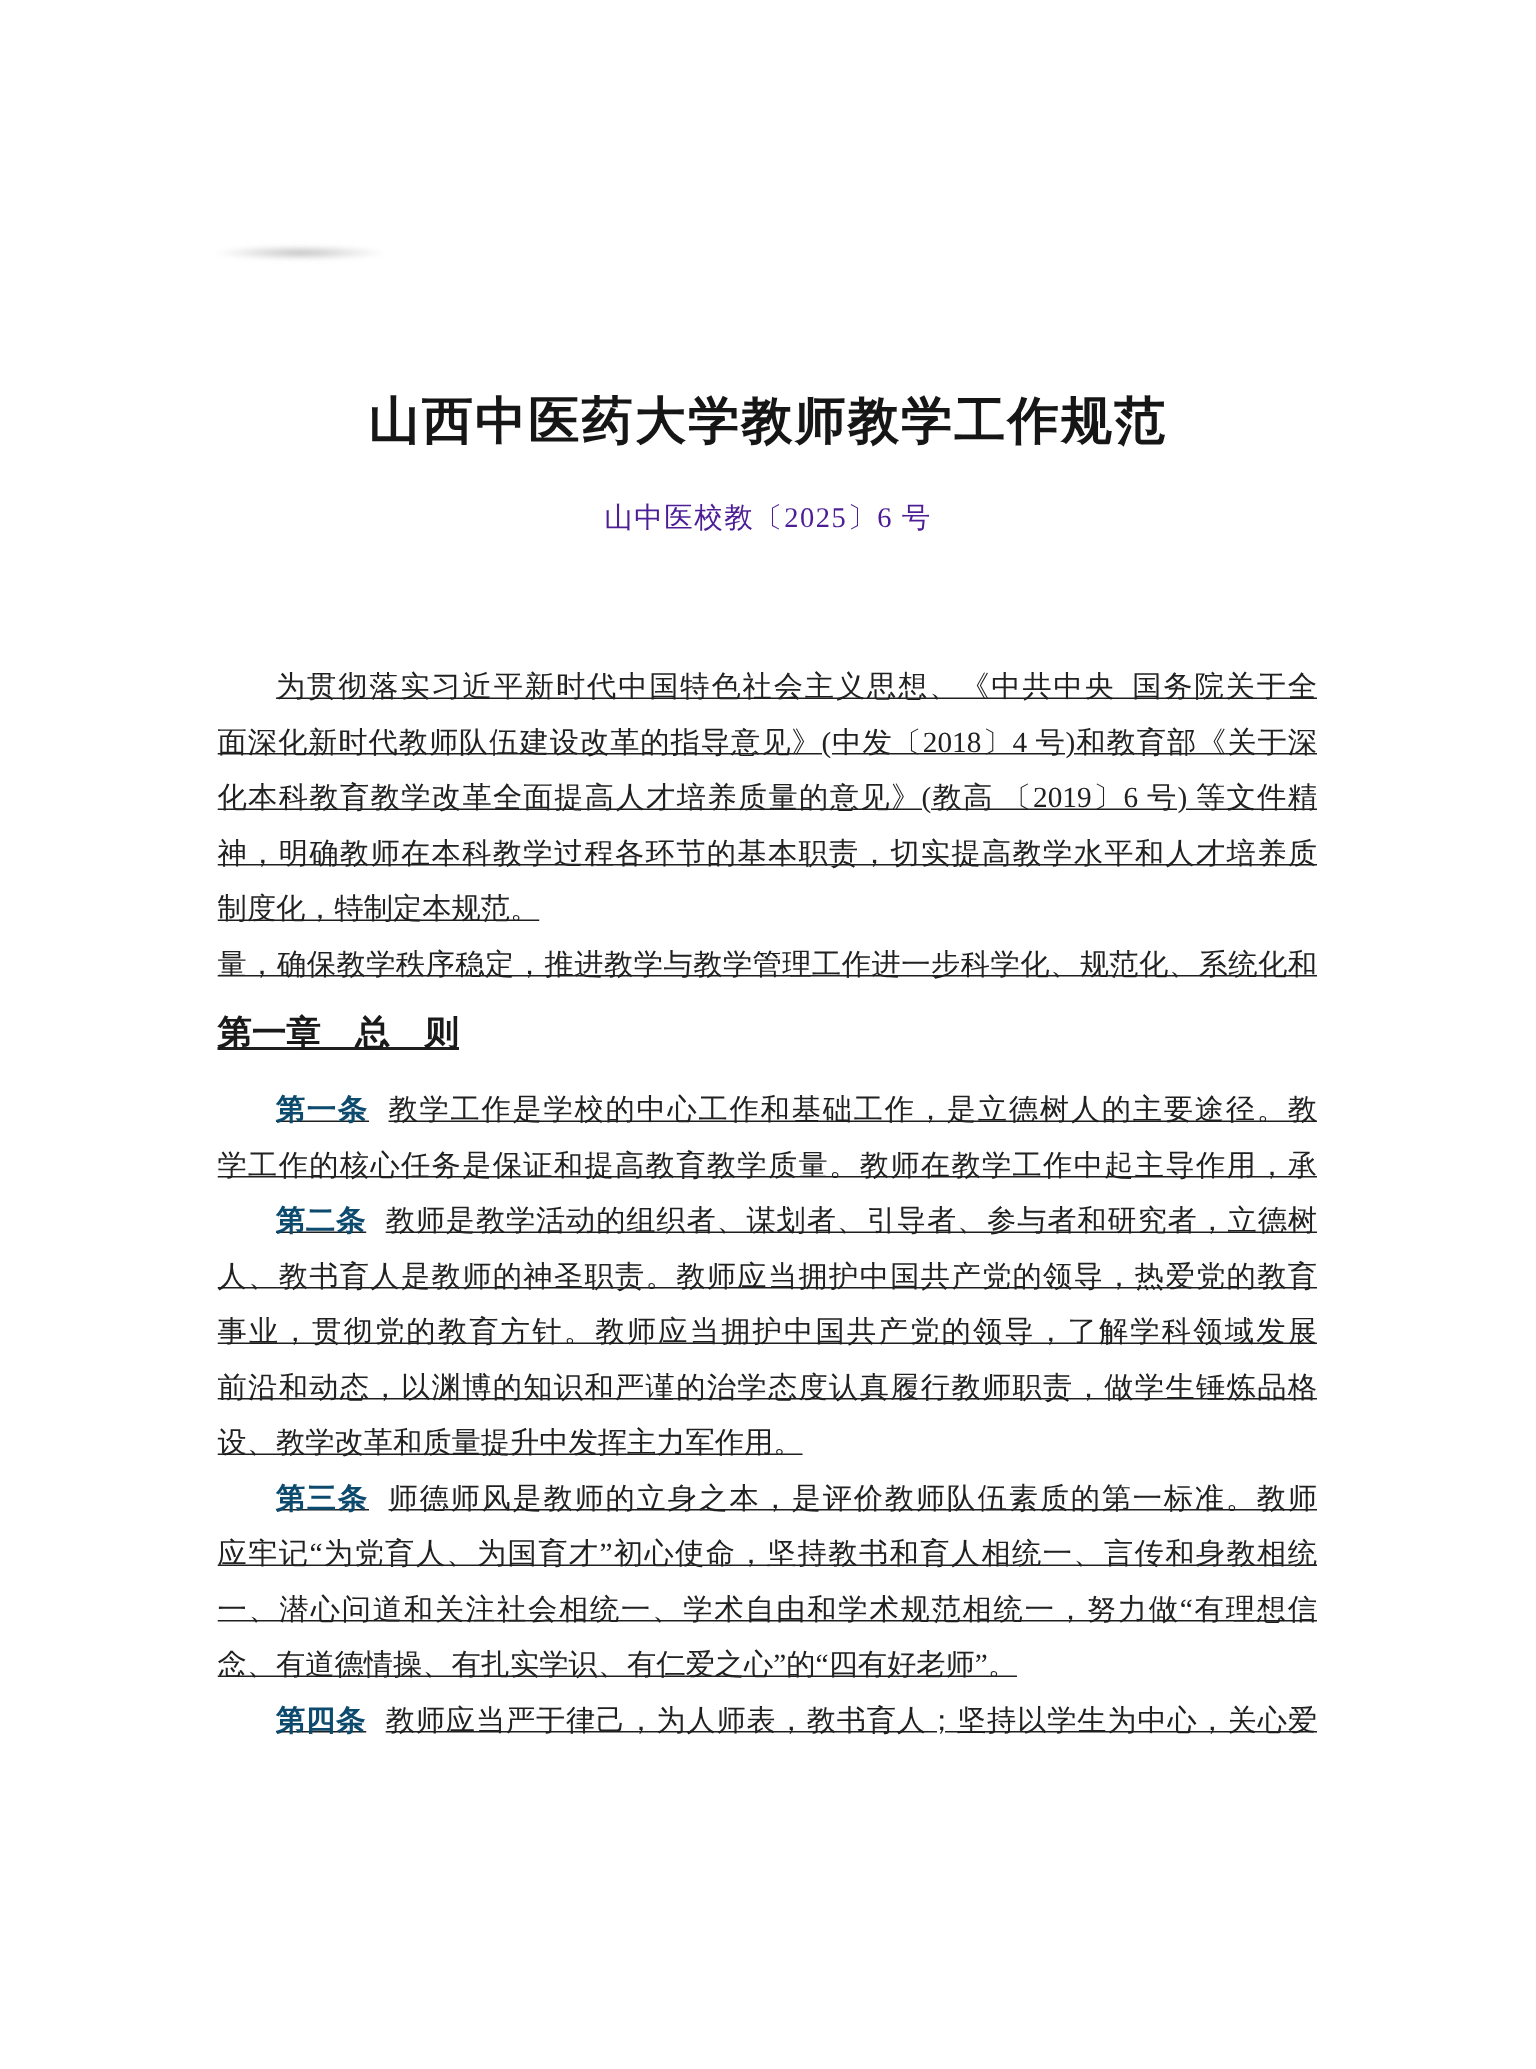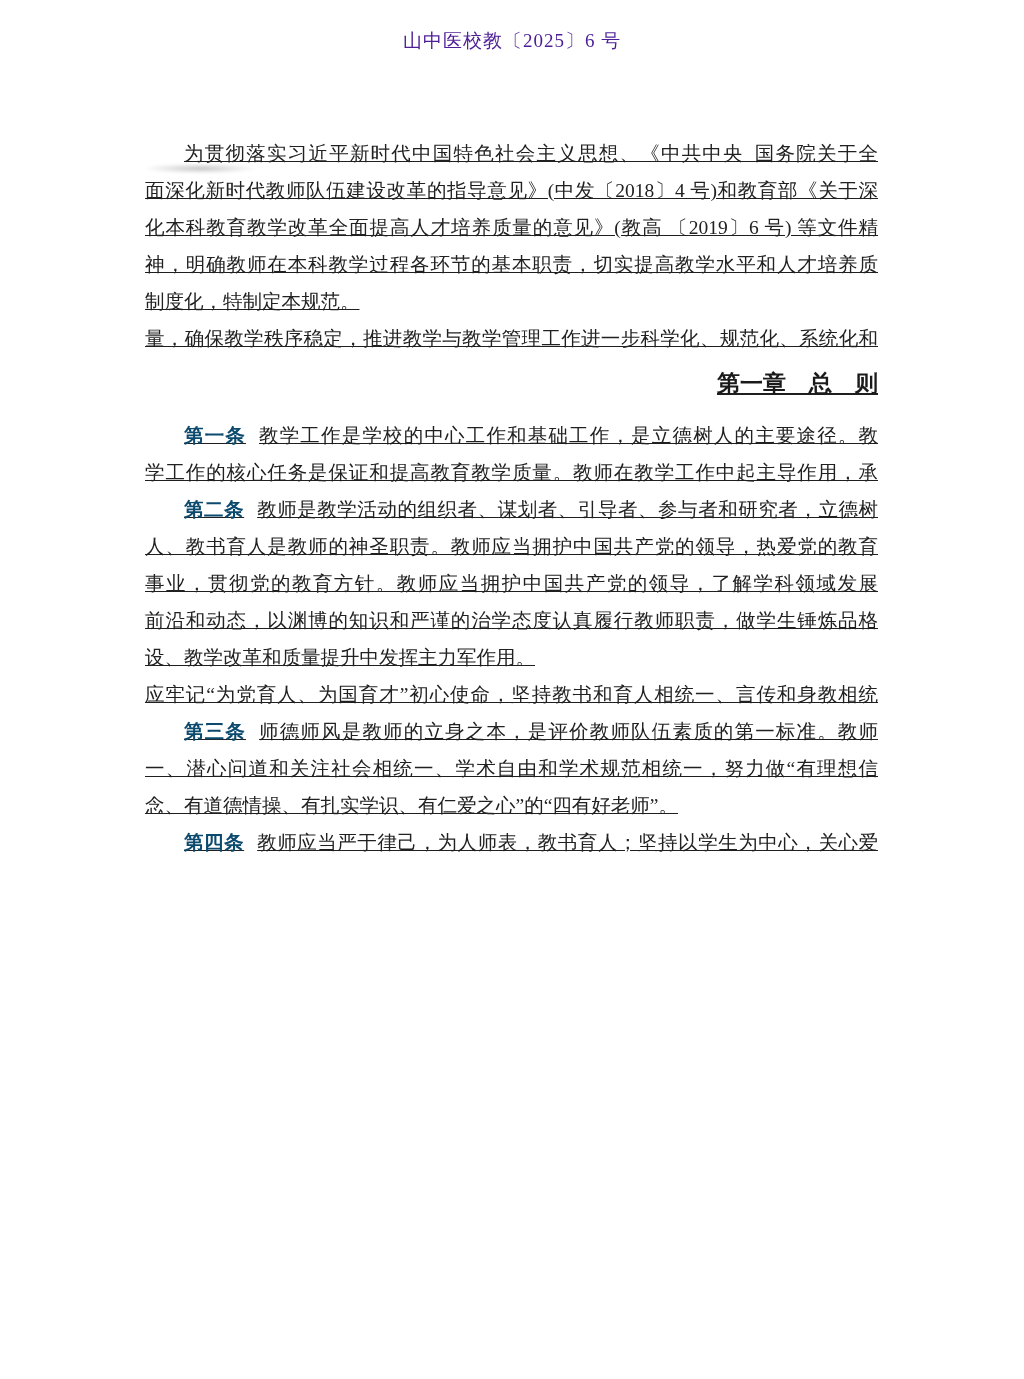--- a/index.html
+++ b/index.html
@@ -63,33 +63,34 @@
   .alabel {
     font-family: "Liberation Sans", "DejaVu Sans", sans-serif;
     font-weight: 700;
     margin-right: 13px;
     color: #0c4a6e;
   }
   .chapter {
     margin: 7px 0 15px 0;
     height: 38px;
     line-height: 38px;
-    text-align: right;
+    text-align: left;
     font-size: 23px;
     font-weight: 700;
     font-family: "Liberation Sans", "DejaVu Sans", sans-serif;
     color: #1a1a1a;
   }
 </style>
 </head>
 <body>
 
 <div class="page">
   <div class="smudge"></div>
 
+  <h1 class="title">山西中医药大学教师教学工作规范</h1>
 
   <div class="docnum">山中医校教〔2025〕6 号</div>
 
   <div class="body">
     <section class="para">
         <div class="line first">为贯彻落实习近平新时代中国特色社会主义思想、《中共中央 国务院关于全</div>
         <div class="line">面深化新时代教师队伍建设改革的指导意见》(中发〔2018〕4 号)和教育部《关于深</div>
         <div class="line">化本科教育教学改革全面提高人才培养质量的意见》(教高 〔2019〕6 号) 等文件精</div>
         <div class="line">神，明确教师在本科教学过程各环节的基本职责，切实提高教学水平和人才培养质</div>
         <div class="line end">制度化，特制定本规范。</div>
@@ -105,22 +106,22 @@
 
     <section class="para">
         <div class="line first"><b class="alabel">第二条</b>教师是教学活动的组织者、谋划者、引导者、参与者和研究者，立德树</div>
         <div class="line">人、教书育人是教师的神圣职责。教师应当拥护中国共产党的领导，热爱党的教育</div>
         <div class="line">事业，贯彻党的教育方针。教师应当拥护中国共产党的领导，了解学科领域发展</div>
         <div class="line">前沿和动态，以渊博的知识和严谨的治学态度认真履行教师职责，做学生锤炼品格</div>
         <div class="line end">设、教学改革和质量提升中发挥主力军作用。</div>
       </section>
 
     <section class="para">
+        <div class="line first"><b class="alabel">第三条</b>师德师风是教师的立身之本，是评价教师队伍素质的第一标准。教师</div>
         <div class="line">应牢记“为党育人、为国育才”初心使命，坚持教书和育人相统一、言传和身教相统</div>
-        <div class="line first"><b class="alabel">第三条</b>师德师风是教师的立身之本，是评价教师队伍素质的第一标准。教师</div>
         <div class="line">一、潜心问道和关注社会相统一、学术自由和学术规范相统一，努力做“有理想信</div>
         <div class="line end">念、有道德情操、有扎实学识、有仁爱之心”的“四有好老师”。</div>
       </section>
 
     <section class="para">
         <div class="line first"><b class="alabel">第四条</b>教师应当严于律己，为人师表，教书育人；坚持以学生为中心，关心爱</div>
       </section>
   </div>
 </div>
 

